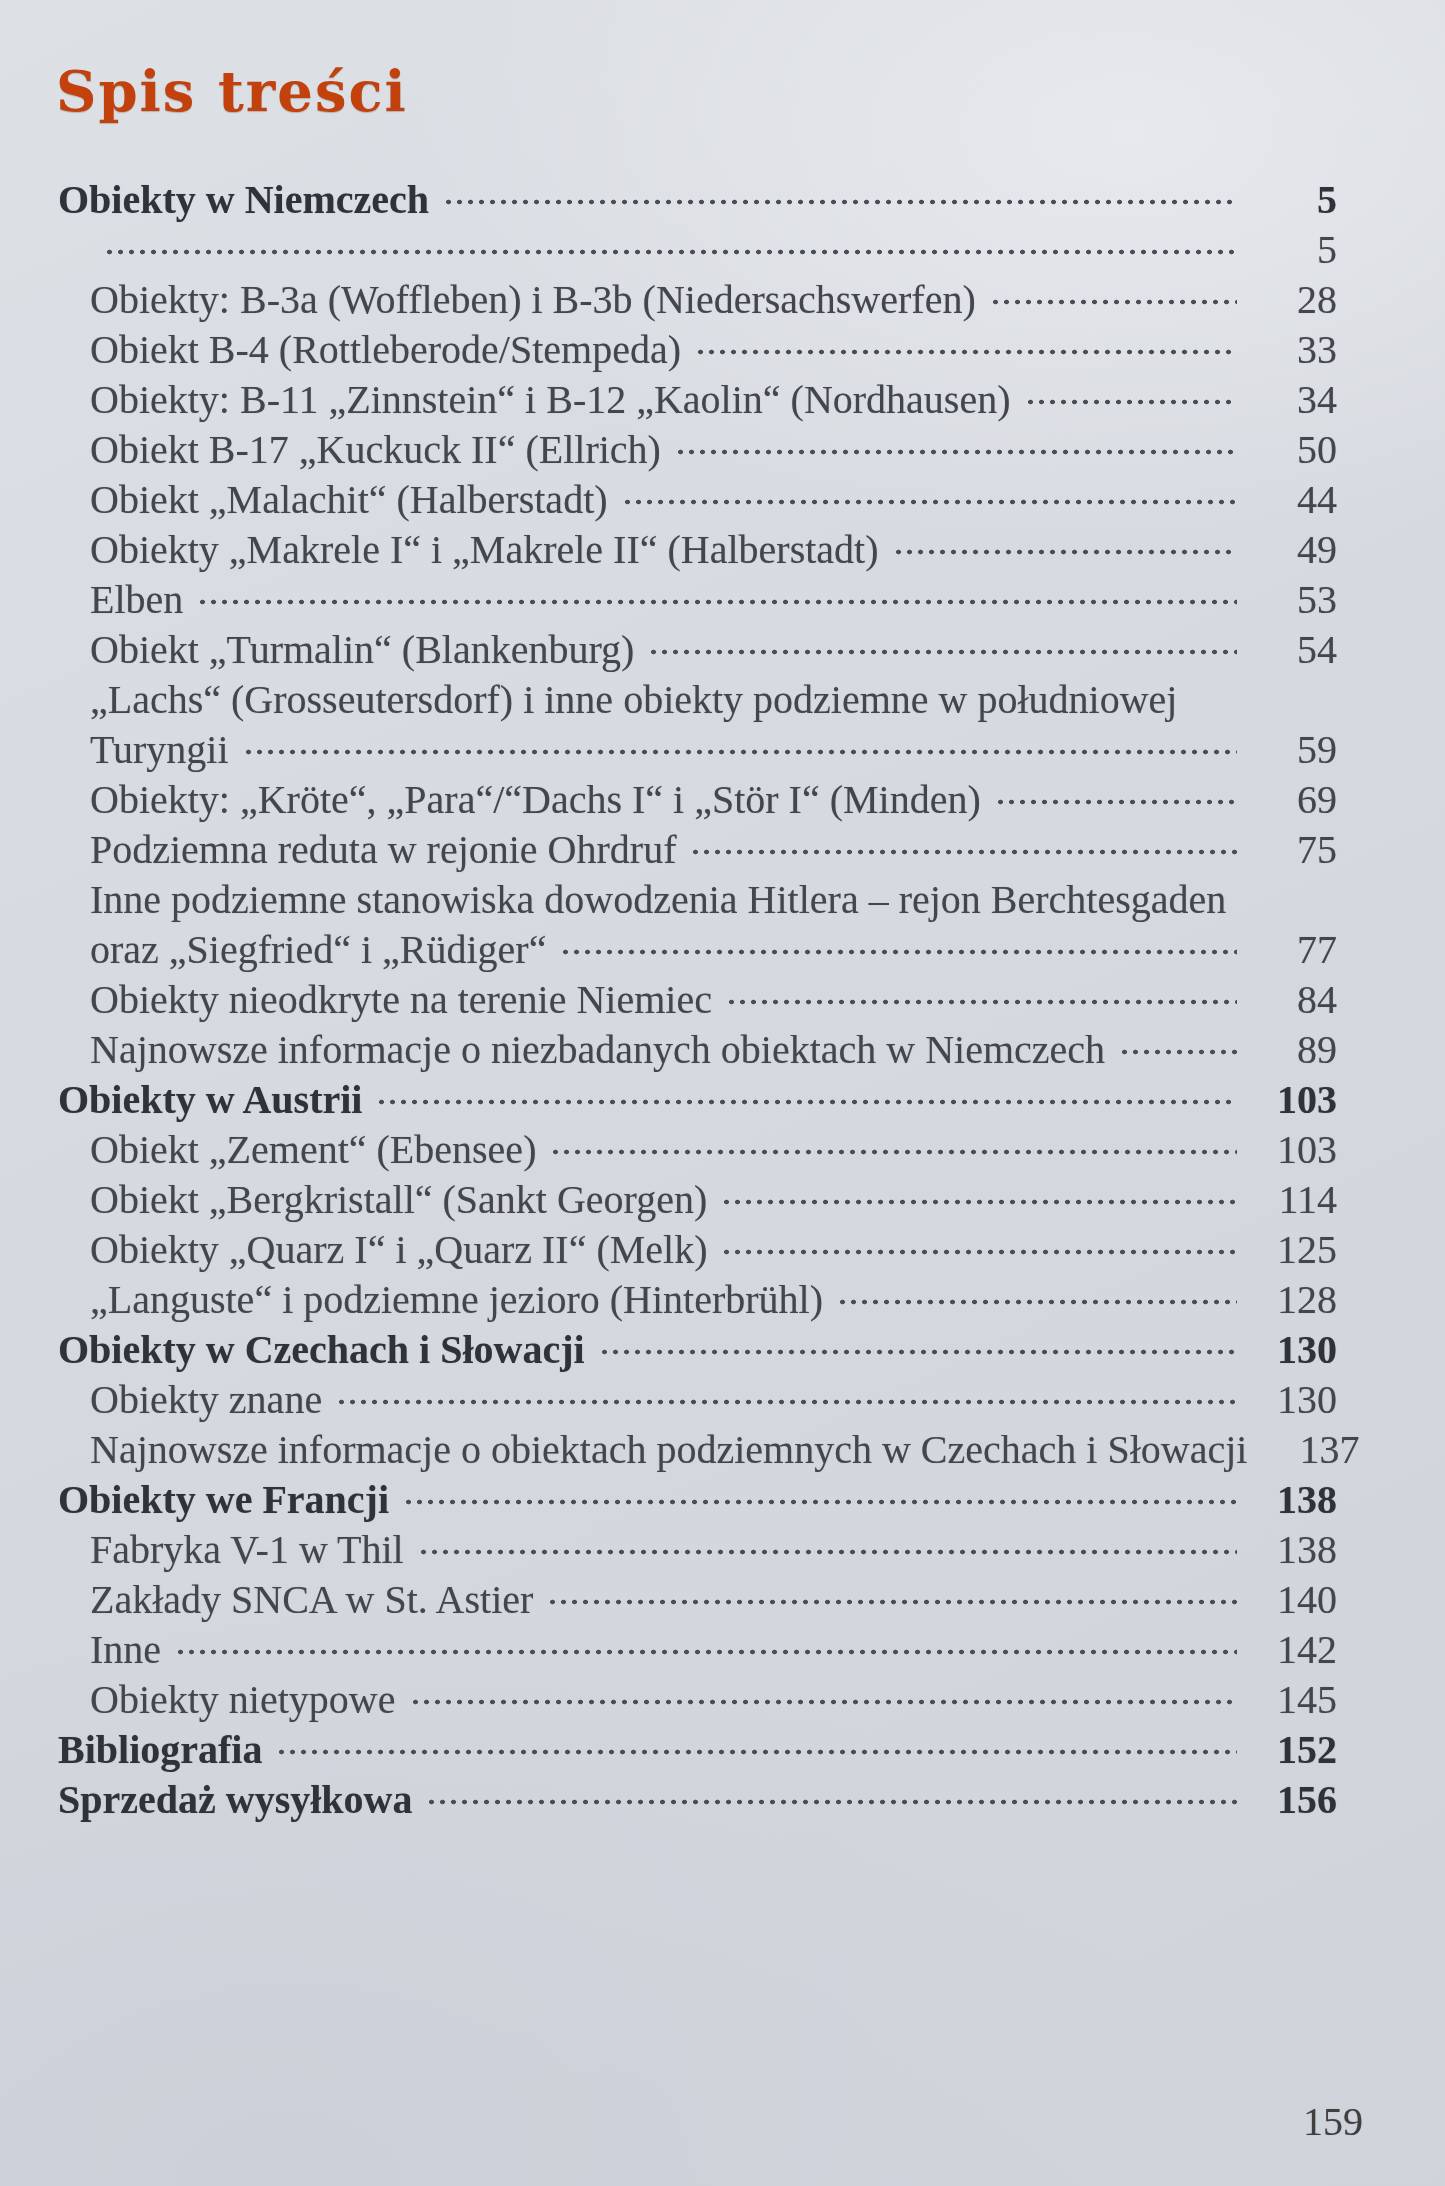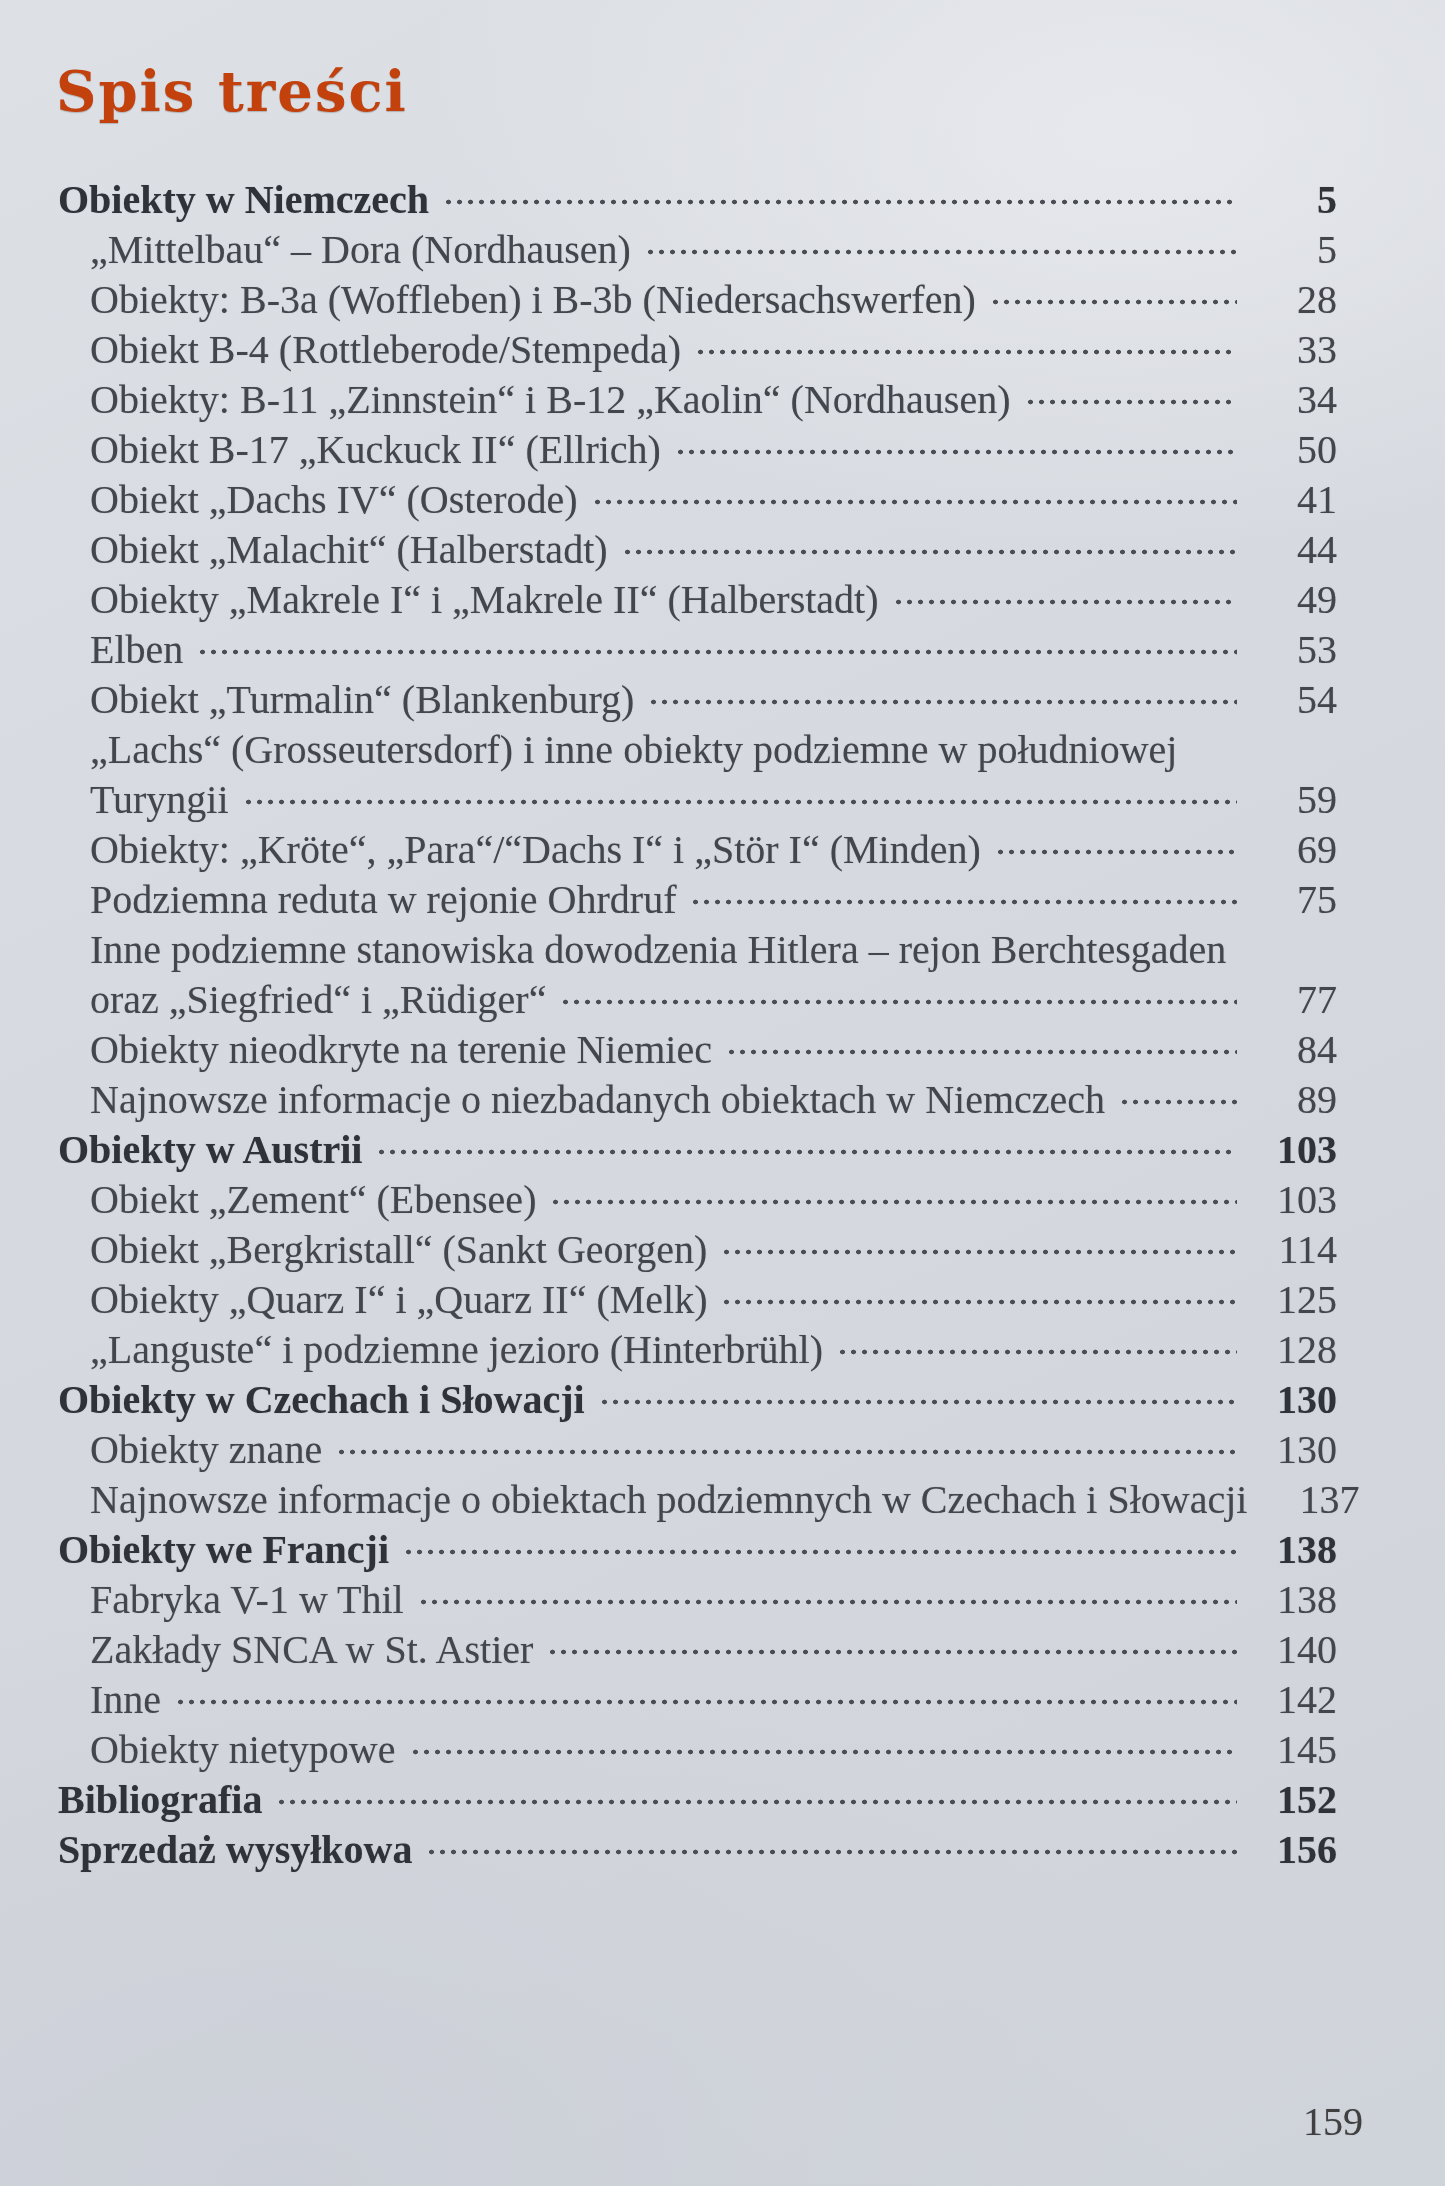--- a/index.html
+++ b/index.html
@@ -75,21 +75,20 @@
   <h1 class="title">Spis treści</h1>
 
   <div class="toc">
   <div class="row bold">
     <span class="text">Obiekty w Niemczech</span>
     <span class="leader"></span>
     <span class="page-num">5</span>
   </div>
 
   <div class="row indent">
-    <span class="text">„Mittelbau“ – Dora (Nordhausen)</span>
     <span class="leader"></span>
     <span class="page-num">5</span>
   </div>
 
   <div class="row indent">
     <span class="text">Obiekty: B-3a (Woffleben) i B-3b (Niedersachswerfen)</span>
     <span class="leader"></span>
     <span class="page-num">28</span>
   </div>
 
@@ -104,25 +103,20 @@
     <span class="leader"></span>
     <span class="page-num">34</span>
   </div>
 
   <div class="row indent">
     <span class="text">Obiekt B-17 „Kuckuck II“ (Ellrich)</span>
     <span class="leader"></span>
     <span class="page-num">50</span>
   </div>
 
-  <div class="row indent">
-    <span class="text">Obiekt „Dachs IV“ (Osterode)</span>
-    <span class="leader"></span>
-    <span class="page-num">41</span>
-  </div>
 
   <div class="row indent">
     <span class="text">Obiekt „Malachit“ (Halberstadt)</span>
     <span class="leader"></span>
     <span class="page-num">44</span>
   </div>
 
   <div class="row indent">
     <span class="text">Obiekty „Makrele I“ i „Makrele II“ (Halberstadt)</span>
     <span class="leader"></span>

